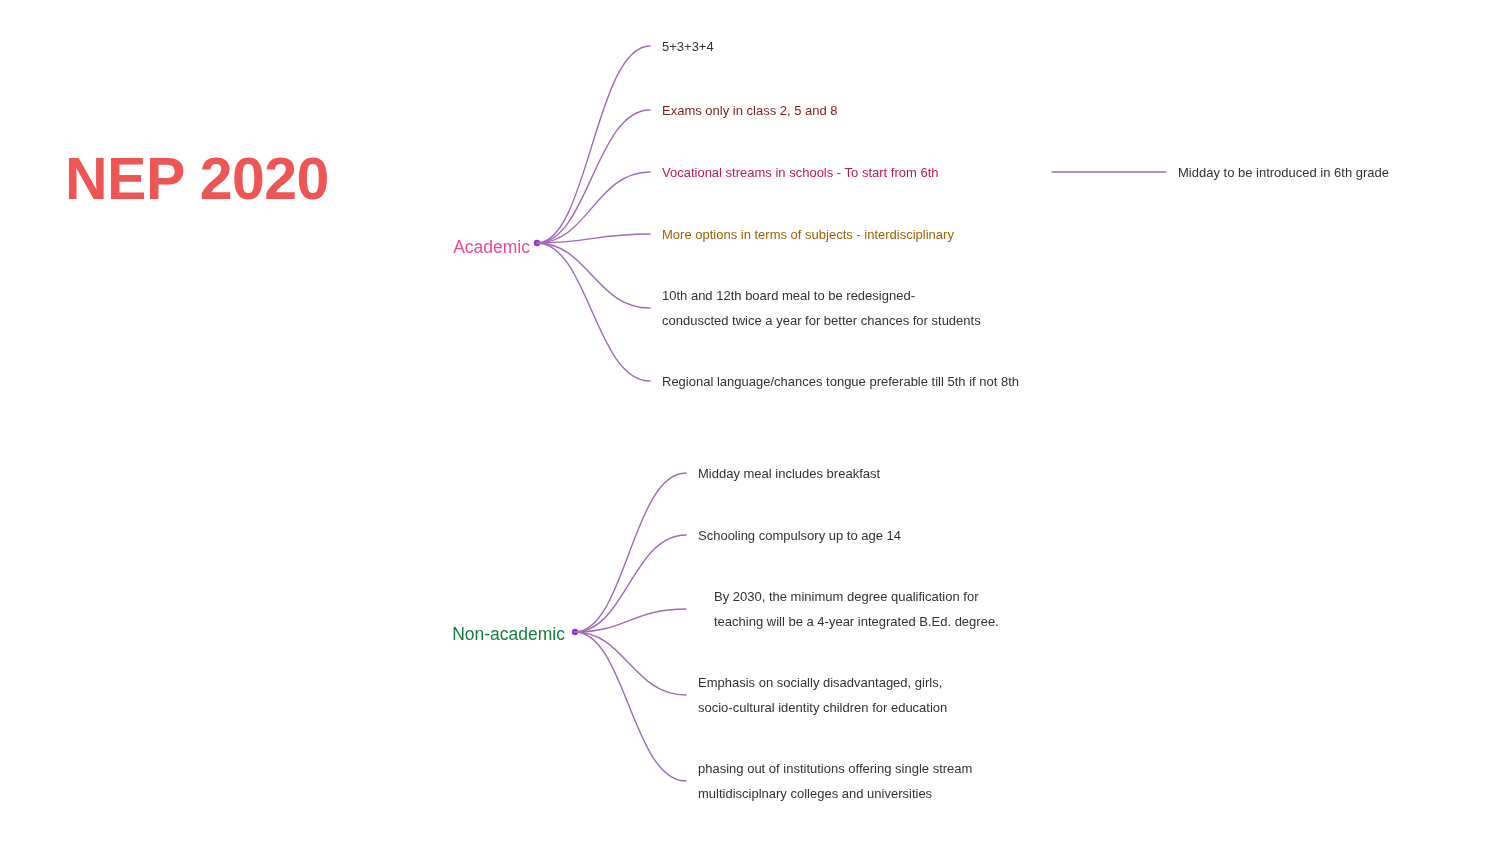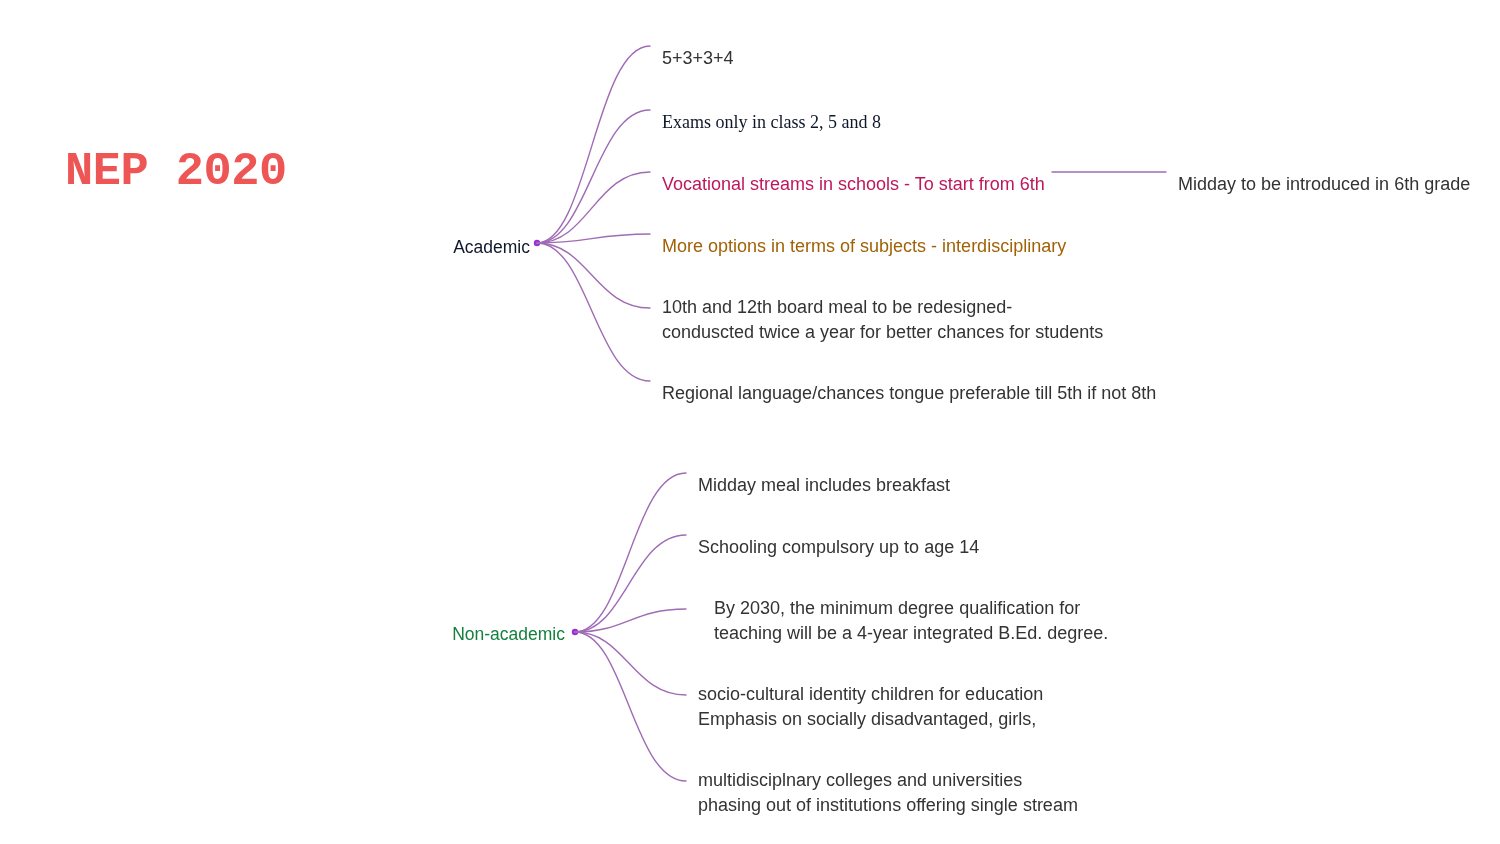--- a/index.html
+++ b/index.html
@@ -19,45 +19,44 @@
     position: absolute;
     left: 0;
     top: 0;
     width: 1500px;
     height: 844px;
     pointer-events: none;
   }
   .node-text {
     position: absolute;
     color: #333333;
-    font-size: 18px;
+    font-size: 13px;
     line-height: 25px;
     white-space: pre;
     font-family: "Liberation Sans", sans-serif;
-    margin-top: 12px;
   }
   .branch-label {
     position: absolute;
     color: #333333;
     font-size: 17.5px;
     line-height: 25px;
     white-space: pre;
     text-align: right;
     font-family: "Liberation Sans", sans-serif;
   }
   #title {
     position: absolute;
     left: 65px;
     top: 145px;
-    font-size: 47px;
+    font-size: 59px;
     font-weight: bold;
     letter-spacing: -0.5px;
     color: #ee5555;
     white-space: pre;
-    font-family: Liberation Mono, monospace;
+    font-family: Liberation Sans, sans-serif;
   }
 </style>
 </head>
 <body>
 
 <div id="canvas" style="background: rgb(255, 255, 255);">
 
   <svg id="edges" viewBox="0 0 1500 844" xmlns="http://www.w3.org/2000/svg">
       <circle cx="537" cy="243" r="3.2" fill="#9b30d9"></circle>
       <path d="M 537 243 C 587.85 243, 595.76 46, 650 46" fill="none" stroke="#a06bb5" stroke-width="1.4" stroke-linecap="round"></path>
@@ -71,29 +70,29 @@
       <path d="M 575 632 C 624.95 632, 632.72 473, 686 473" fill="none" stroke="#a06bb5" stroke-width="1.4" stroke-linecap="round"></path>
       <path d="M 575 632 C 624.95 632, 632.72 535, 686 535" fill="none" stroke="#a06bb5" stroke-width="1.4" stroke-linecap="round"></path>
       <path d="M 575 632 C 624.95 632, 632.72 609, 686 609" fill="none" stroke="#a06bb5" stroke-width="1.4" stroke-linecap="round"></path>
       <path d="M 575 632 C 624.95 632, 632.72 695, 686 695" fill="none" stroke="#a06bb5" stroke-width="1.4" stroke-linecap="round"></path>
       <path d="M 575 632 C 624.95 632, 632.72 781, 686 781" fill="none" stroke="#a06bb5" stroke-width="1.4" stroke-linecap="round"></path>
     </svg>
 
   <div id="title" style="color: rgb(238, 85, 85);">NEP 2020</div>
 
   <div id="labels">
-      <div class="branch-label" style="left: 445px; top: 235px; width: 85px; color: #0f172a;">Academic</div>
+      <div class="branch-label" style="left: 445px; top: 235px; width: 85px; color: #ec4899;">Academic</div>
       <div class="node-text" style="left: 662px; top: 34px; color: rgb(51, 51, 51);"><div>5+3+3+4</div></div>
-      <div class="node-text" style="left: 662px; top: 98px; color: #0f172a; font-family: Liberation Serif, serif;"><div>Exams only in class 2, 5 and 8</div></div>
+      <div class="node-text" style="left: 662px; top: 98px; color: #7f1d1d;"><div>Exams only in class 2, 5 and 8</div></div>
       <div class="node-text" style="left: 662px; top: 160px; color: #be185d;"><div>Vocational streams in schools - To start from 6th</div></div>
       <div class="node-text" style="left: 1178px; top: 160px; color: rgb(51, 51, 51);"><div>Midday to be introduced in 6th grade</div></div>
       <div class="node-text" style="left: 662px; top: 222px; color: #a16207;"><div>More options in terms of subjects - interdisciplinary</div></div>
       <div class="node-text" style="left: 662px; top: 283px; color: rgb(51, 51, 51);"><div>10th and 12th board meal to be redesigned-</div><div>conduscted twice a year for better chances for students</div></div>
       <div class="node-text" style="left: 662px; top: 369px; color: rgb(51, 51, 51);"><div>Regional language/chances tongue preferable till 5th if not 8th</div></div>
       <div class="branch-label" style="left: 445px; top: 622px; width: 120px; color: #15803d;">Non-academic</div>
       <div class="node-text" style="left: 698px; top: 461px; color: rgb(51, 51, 51);"><div>Midday meal includes breakfast</div></div>
       <div class="node-text" style="left: 698px; top: 523px; color: rgb(51, 51, 51);"><div>Schooling compulsory up to age 14</div></div>
       <div class="node-text" style="left: 714px; top: 584px; color: rgb(51, 51, 51);"><div>By 2030, the minimum degree qualification for</div><div>teaching will be a 4-year integrated B.Ed. degree.</div></div>
-      <div class="node-text" style="left: 698px; top: 670px; color: rgb(51, 51, 51);"><div>socio-cultural identity children for education</div><div>Emphasis on socially disadvantaged, girls,</div></div>
-      <div class="node-text" style="left: 698px; top: 756px; color: rgb(51, 51, 51);"><div>multidisciplnary colleges and universities</div><div>phasing out of institutions offering single stream</div></div>
+      <div class="node-text" style="left: 698px; top: 670px; color: rgb(51, 51, 51);"><div>Emphasis on socially disadvantaged, girls,</div><div>socio-cultural identity children for education</div></div>
+      <div class="node-text" style="left: 698px; top: 756px; color: rgb(51, 51, 51);"><div>phasing out of institutions offering single stream</div><div>multidisciplnary colleges and universities</div></div>
     </div>
 
 </div>
 
 </body></html>

